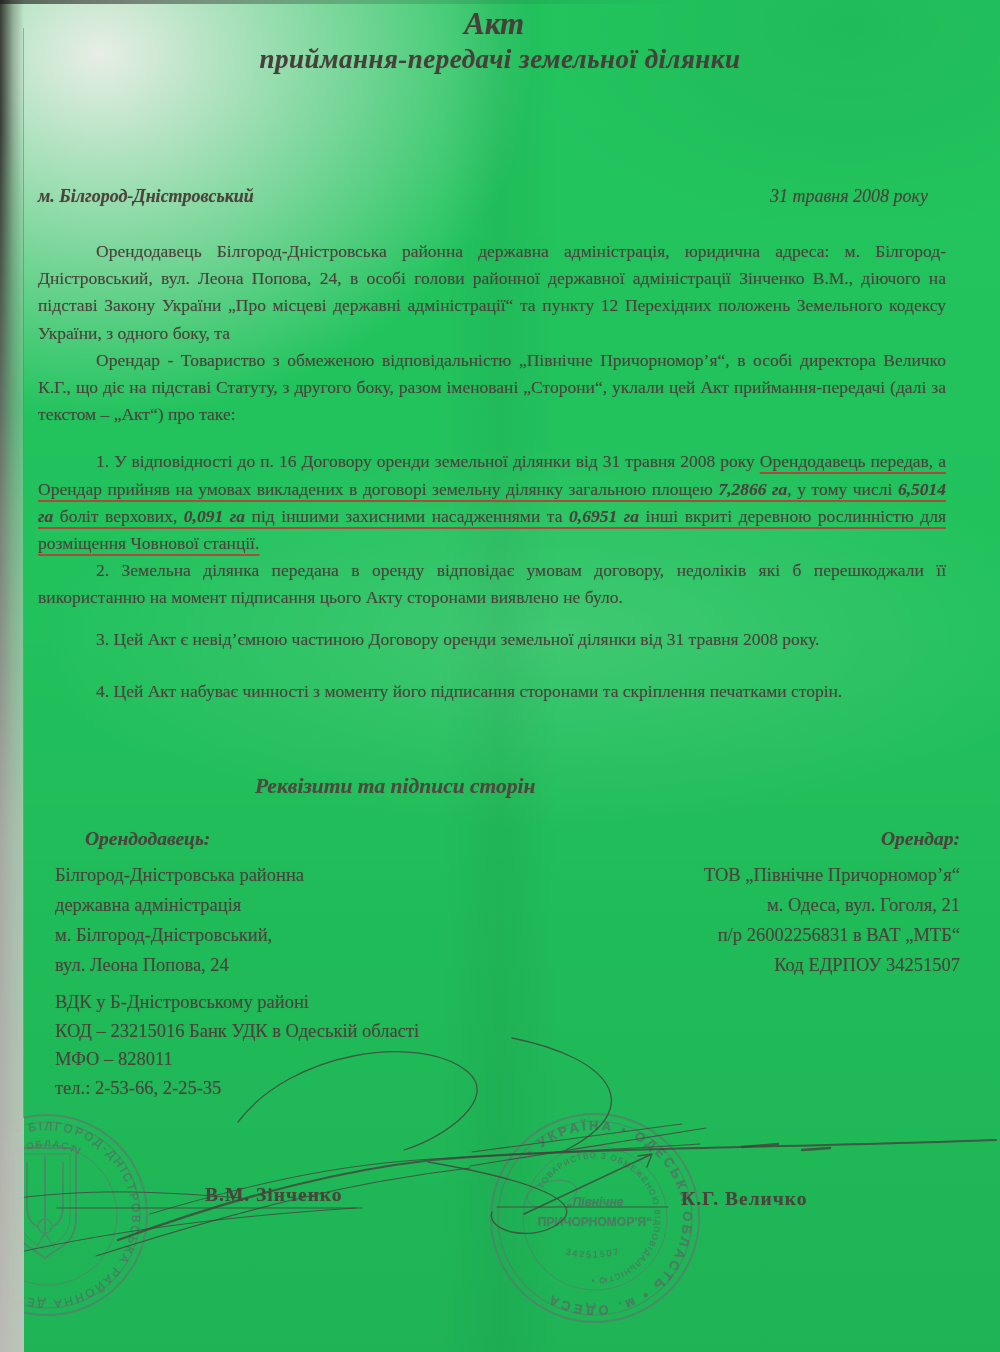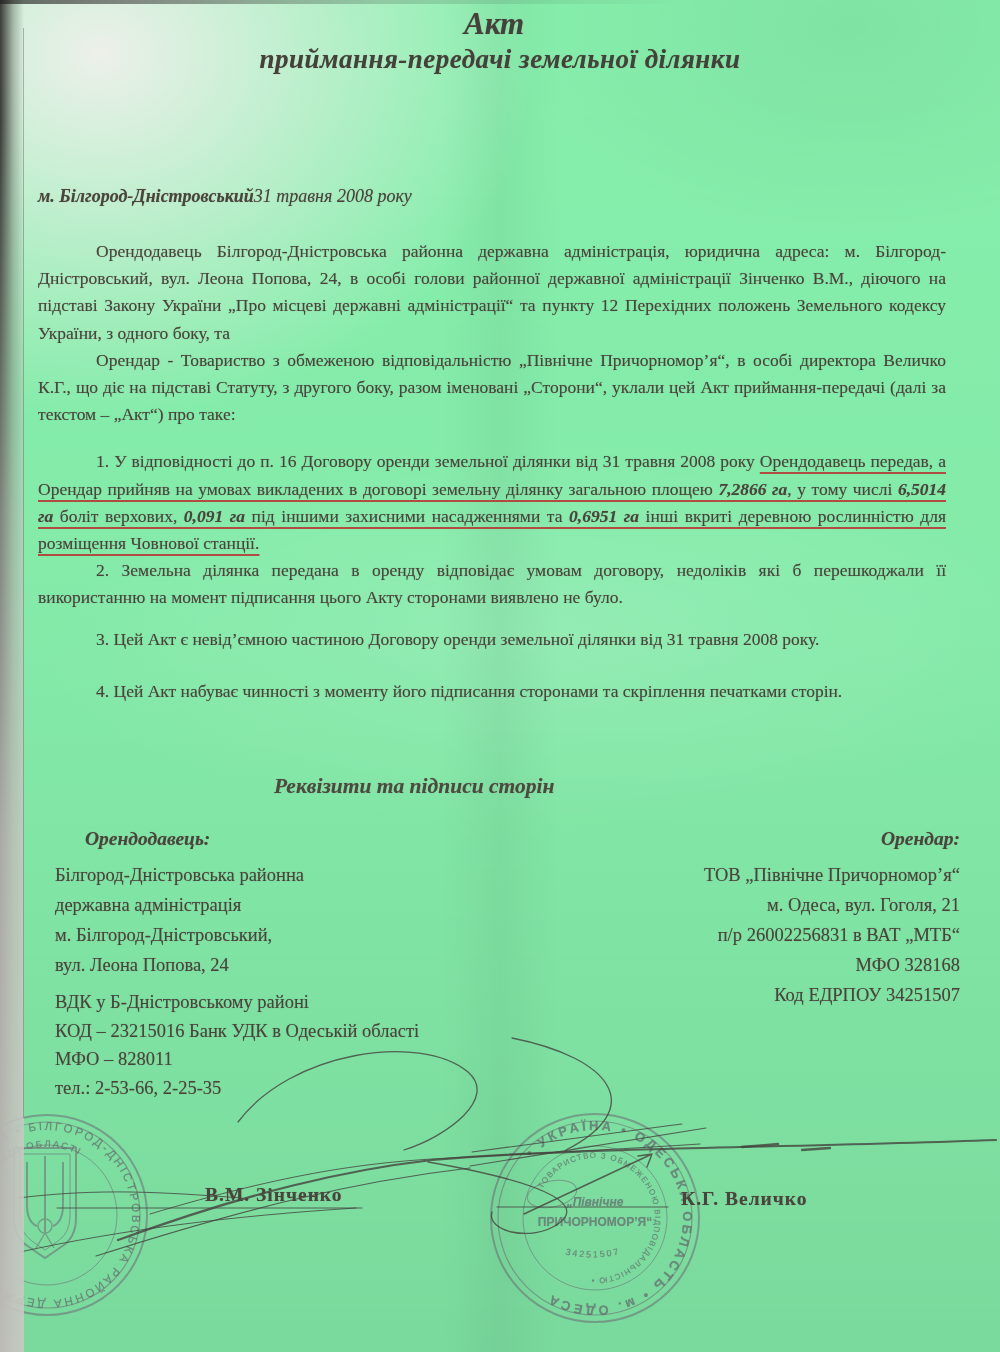--- a/index.html
+++ b/index.html
@@ -1,18 +1,18 @@
 <!DOCTYPE html>
 <html lang="uk"><head>
 <meta charset="utf-8">
 <style>
   html,body{margin:0;padding:0;background:#9a9794;}
   .page{
     position:relative;width:1000px;height:1352px;overflow:hidden;
-    background:#86efac;
+    background:#22c55e;
     font-family:"Liberation Serif","DejaVu Serif",serif;
     color:#4a443c;
     text-shadow:0 0 1px rgba(74,68,60,.4);
   }
   
   .page::before{
     content:"";position:absolute;inset:0;z-index:0;pointer-events:none;
     background:
       radial-gradient(620px 520px at 10% 4%, rgba(242,240,237,.95), rgba(242,240,237,0) 70%),
       radial-gradient(500px 300px at 85% 2%, rgba(0,0,0,.05), rgba(0,0,0,0) 70%),
@@ -24,33 +24,33 @@
     background:linear-gradient(90deg, rgba(38,36,33,.88), rgba(38,36,33,.28) 55%, rgba(38,36,33,0));}
   .edge-left::after{content:"";position:absolute;inset:0;
     background:linear-gradient(180deg, rgba(203,200,196,0) 0%, rgba(203,200,196,0) 9%, rgba(203,200,196,.5) 38%, rgba(203,200,196,.78) 62%, rgba(203,200,196,.9) 100%);}
   .edge-line{position:absolute;left:23px;top:28px;width:1px;height:1090px;z-index:6;background:rgba(84,80,75,.38);pointer-events:none;}
   .edge-top{position:absolute;left:0;top:0;width:100%;height:4px;z-index:6;pointer-events:none;
     background:linear-gradient(90deg, rgba(30,28,26,.65), rgba(30,28,26,.18) 38%, rgba(30,28,26,0) 68%);}
 
   .abs{position:absolute;z-index:2;}
   .doc-title{left:0;right:12px;top:6px;text-align:center;font-size:31px;font-weight:bold;font-style:italic;color:#45403a;}
   .doc-subtitle{left:0;right:0;top:44px;text-align:center;font-size:27px;font-weight:bold;font-style:italic;color:#45403a;letter-spacing:.5px;}
-  .dateline{left:38px;right:72px;top:186px;display:flex;font-size:18px;font-style:italic;}
+  .dateline{left:38px;right:72px;top:186px;display:flex;justify-content:space-between;font-size:18px;font-style:italic;}
   .dateline .place{font-weight:600;}
 
   .body-text{left:38px;width:908px;top:238px;font-size:17.5px;line-height:27.2px;text-align:justify;}
   .body-text p{margin:0;text-indent:58px;}
   .body-text p.gap20{margin-top:20px;}
   .body-text p.gap14{margin-top:14px;}
   .body-text p.gap24{margin-top:25px;}
   .lead{font-weight:normal;}
   .rl{text-decoration:underline;text-decoration-color:rgba(181,68,60,.92);text-decoration-thickness:2.2px;text-underline-offset:5px;}
   .num{font-weight:bold;font-style:italic;}
 
-  .req-heading{left:274px;top:774px;font-size:21.5px;font-weight:bold;font-style:italic;color:#4e483f;}
+  .req-heading{left:255px;top:774px;font-size:21.5px;font-weight:bold;font-style:italic;color:#4e483f;}
   .col{font-size:18.5px;line-height:30px;}
   .col-left{left:55px;top:824px;width:430px;}
   .col-right{left:520px;top:824px;width:440px;text-align:right;}
   .col .col-label{font-weight:bold;font-style:italic;font-size:19.5px;margin-bottom:6px;}
   .col-left .col-label{padding-left:30px;}
   .col-right .col-label{padding-left:98px;}
   .bank{left:55px;top:988px;width:480px;font-size:18.5px;line-height:28.5px;}
 
   .sig-name{font-size:19.5px;font-weight:bold;color:#4a443c;letter-spacing:1px;z-index:5;}
   .sig-name.left{left:205px;top:1184px;}
@@ -95,21 +95,20 @@
     <div>державна адміністрація</div>
     <div>м. Білгород-Дністровський,</div>
     <div>вул. Леона Попова, 24</div>
   </div>
 
   <div class="abs col col-right">
     <div class="col-label">Орендар:</div>
     <div>ТОВ „Північне Причорномор’я“</div>
     <div>м. Одеса, вул. Гоголя, 21</div>
     <div>п/р 26002256831 в ВАТ „МТБ“</div>
-    <div>МФО 328168</div>
     <div>Код ЕДРПОУ 34251507</div>
   </div>
 
   <div class="abs bank">
     <div>ВДК у Б-Дністровському районі</div>
     <div>КОД – 23215016 Банк УДК в Одеській області</div>
     <div>МФО – 828011</div>
     <div>тел.: 2-53-66, 2-25-35</div>
   </div>
 

